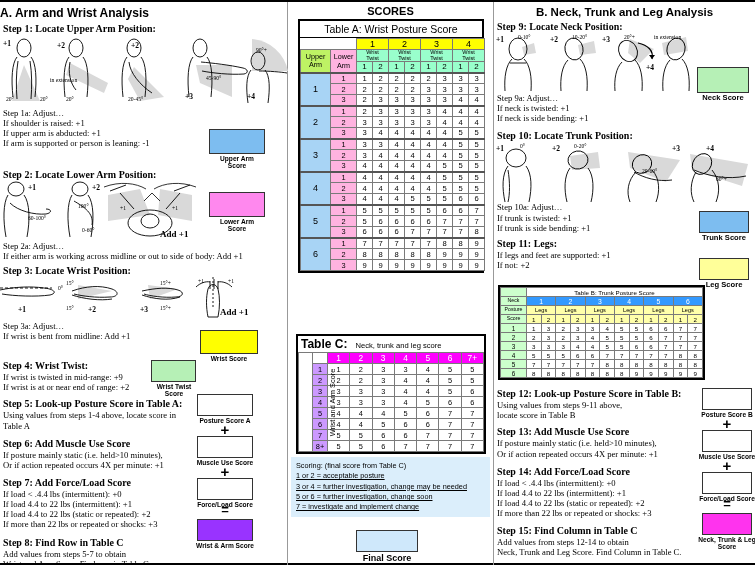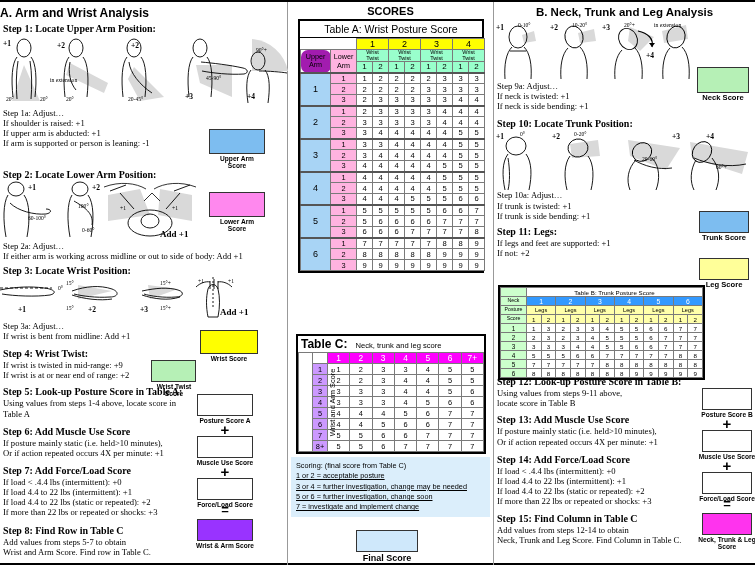--- a/index.html
+++ b/index.html
@@ -62,21 +62,21 @@
   #tableAWrap { position:absolute; left:10px; top:17px; width:186px; border:2px solid #000; background:#fff; }
   #tableATitle {
     font-family:"Liberation Sans", sans-serif; font-size:10.5px;
     text-align:center; padding:2px 0 2px 0; border-bottom:1px solid #000; background:#fff;
   }
   #tableA { width:100%; table-layout:fixed; }
   #tableA td { font-size:7.6px; height:11px; }
   .hdYel { background:#ffff00; font-size:9px !important; font-weight:bold; }
   .hdGrn { background:#99ffcc; font-size:5.6px !important; line-height:1.0; }
   .hdGrnNum { background:#99ffcc; font-size:8px !important; font-weight:bold; }
-  .hdBlue { background:#a21caf; font-size:7.2px !important; line-height:1.05;border-radius:7px; }
+  .hdBlue { background:#bef264; font-size:7.2px !important; line-height:1.05; }
   .upArm { background:#a8d4f5; font-size:9px !important; font-weight:bold; }
   .loArm { background:#ffb3e0; font-size:7.4px !important; font-weight:bold; }
   .cellv { background:#fff; }
   .thickTop { border-top:2px solid #555 !important; }
 
   
   #tableCWrap { position:absolute; left:8px; top:332px; width:190px; border:2px solid #000; background:#fff; }
   #tableCHead { display:flex; align-items:baseline; padding:1px 2px 1px 3px; }
   #tableCHead .tc1 { font-family:"Liberation Sans", sans-serif; font-weight:bold; font-size:12px; }
   #tableCHead .tc2 { font-family:"Liberation Sans", sans-serif; font-size:7.6px; margin-left:8px; }
@@ -252,21 +252,21 @@
       <span class="anno sm" style="left:198px;top:1px;">+1</span>
       <span class="anno sm" style="left:228px;top:1px;">+1</span>
       <span class="anno" style="left:220px;top:30px;font-size:9px;">Add +1</span>
     </div>
 
     <div class="stepbody" style="margin-top:0px;">
       <div>Step 3a: Adjust…</div>
       <div>If wrist is bent from midline: Add +1</div>
     </div>
 
-    <div class="steptitle" style="margin-top:7px;">Step 4:  Wrist Twist:</div>
+    <div class="steptitle" style="margin-top:19px;">Step 4:  Wrist Twist:</div>
     <div class="stepbody">
       <div>If wrist is twisted in mid-range: +9</div>
       <div>If wrist is at or near end of range:  +2</div>
     </div>
 
     <div class="steptitle" style="margin-top:6px;">Step 5:  Look-up Posture Score in Table A:</div>
     <div class="stepbody">
       <div>Using values from steps 1-4 above, locate score in</div>
       <div>Table A</div>
     </div>
@@ -697,20 +697,21 @@
     </div>
 
     <div class="sbox" style="left:68px;top:528px;width:62px;height:22px;background:#cfe8fb;"></div>
     <div class="slabel" style="left:60px;top:551px;width:78px;font-size:9px;">Final Score</div>
   </div>
 
   <div class="col" id="colB">
 
     <div class="secttitle" style="font-size:11.5px;margin-top:4px;">B. Neck, Trunk and Leg Analysis</div>
 
+    <div class="steptitle">Step 9: Locate Neck Position:</div>
 
     <div class="figrow" style="height:62px;">
       <svg width="200" height="62" viewBox="0 0 200 62">
         <g fill="#d9d9d9">
           <path d="M28 14 L40 10 L42 20 L30 22 Z"></path>
           <path d="M84 12 L100 8 L102 20 L86 22 Z"></path>
           <path d="M136 6 L160 16 L146 30 L134 20 Z"></path>
           <path d="M168 10 L192 4 L194 18 L170 22 Z"></path>
         </g>
         <g fill="none" stroke="#000" stroke-width="0.9">

